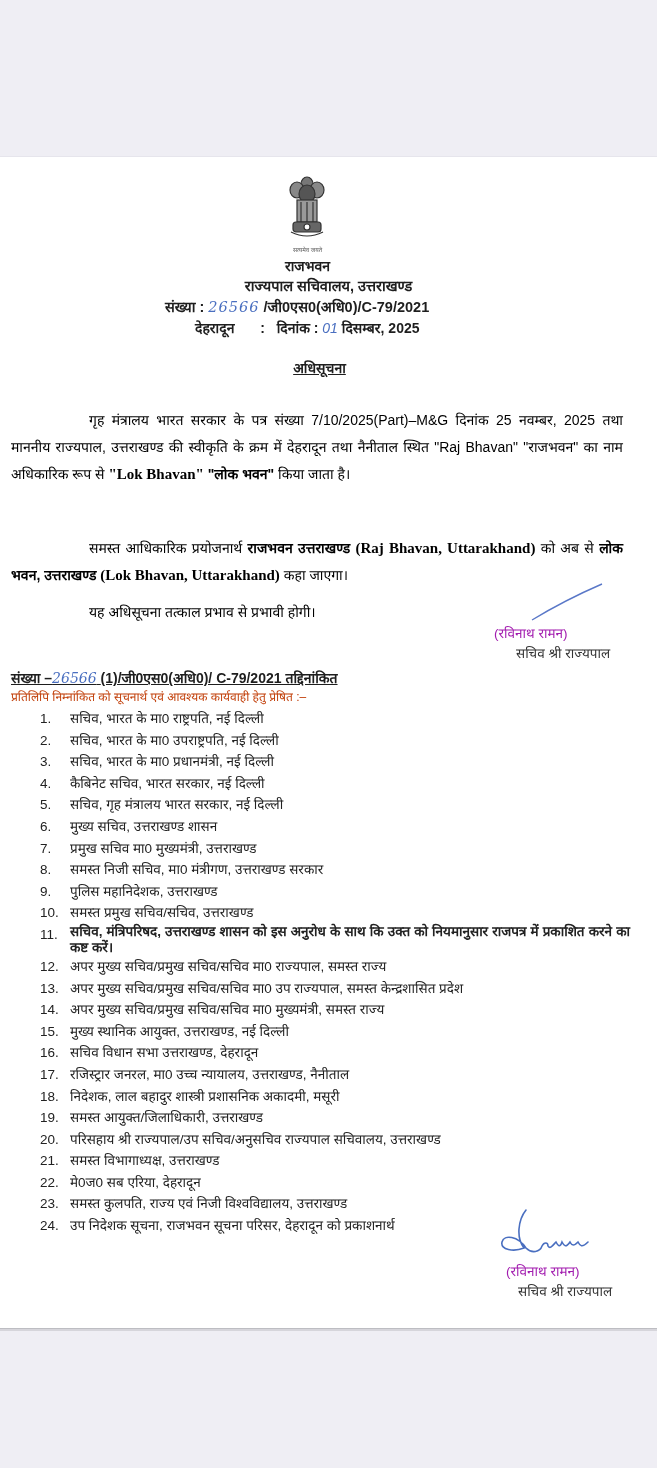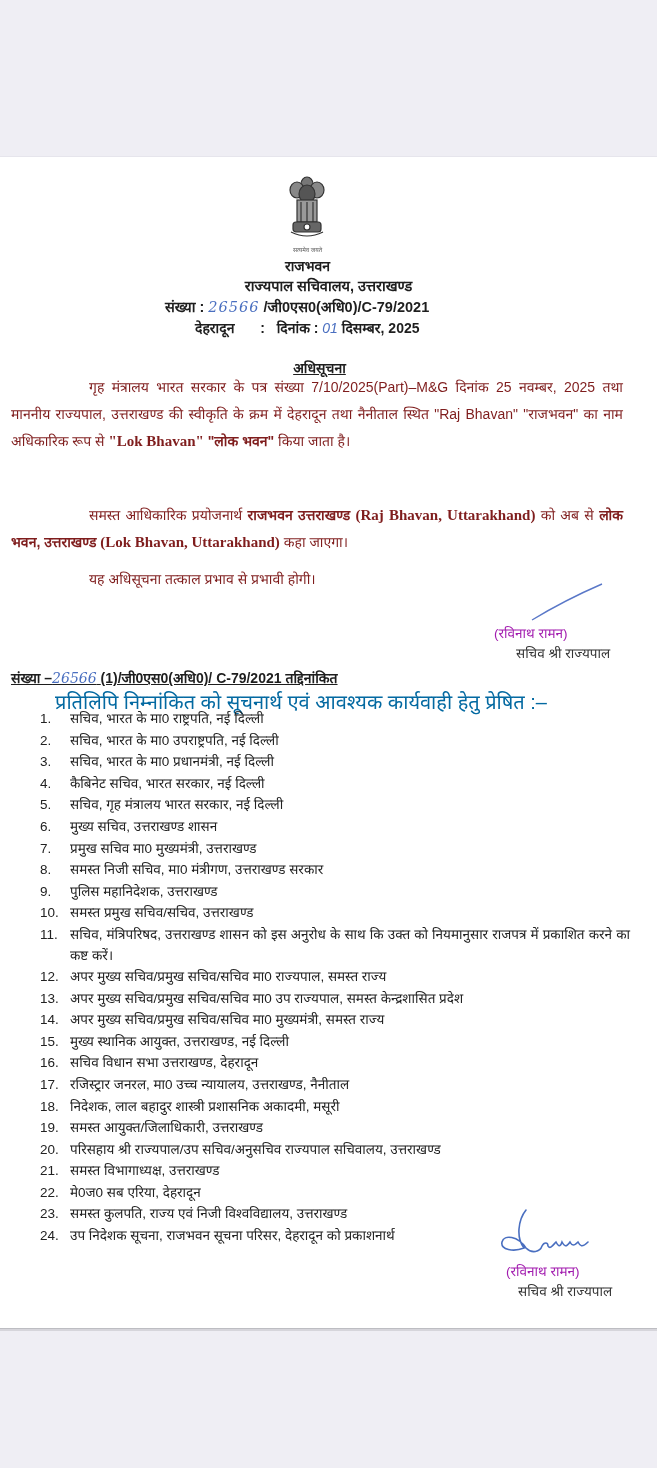--- a/index.html
+++ b/index.html
@@ -46,40 +46,41 @@
     .ink-sm { color: #4a6fc0; font-style: italic; font-weight: normal; }
     .gap { display: inline-block; width: 22px; }
 
     .title {
       top: 358px; left: 0; width: 615px; text-align: center;
       font-size: 14px; font-weight: bold; text-decoration: underline; padding-left: 12px;
     }
     .para {
       font-size: 14px;
       line-height: 27px;
-      color: #7f1d1d;
+      color: #000000;
+      margin-top: 33px;
     }
     .p1 { top: 374px; left: 11px; width: 612px; white-space: normal; text-align: justify; text-indent: 78px; }
     .p2 { top: 502px; left: 11px; width: 612px; white-space: normal; text-align: justify; text-indent: 78px; }
     .p3 { top: 566px; left: 89px; }
     b.en { font-family: "Liberation Serif", serif; font-size: 15px; }
 
     .sig-name { font-size: 13.5px; color: #a21caf; }
     .sig-desig { font-size: 13.5px; color: #333; margin-left: 24px; }
 
     .copy-hdr {
       top: 668px; left: 11px; font-size: 14px; font-weight: bold; text-decoration: underline;
     }
-    .copy-sub { top: 688px; left: 11px; font-size: 20px; color: #0369a1; margin-left: 44px; }
+    .copy-sub { top: 688px; left: 11px; font-size: 12px; color: #c2410c; }
 
     .list { position: absolute; left: 40px; top: 708px; width: 590px; }
     .li { display: flex; font-size: 13.5px; line-height: 21.6px; color: #222; }
     .li .num { width: 30px; flex: none; text-align: left; }
     .li .txt { flex: 1; }
-    .li.two .txt { white-space: normal; text-align: justify; line-height: 21px; }
+    .li.two .txt { white-space: normal; text-align: justify; line-height: 16px; font-weight: bold; }
   </style>
 </head>
 <body>
 
 <div class="page"></div>
 
 <svg class="emblem" viewBox="0 0 40 70">
   <g fill="none" stroke="#333" stroke-width="1.2">
     <ellipse cx="20" cy="12" rx="6" ry="7" fill="#777"></ellipse>
     <ellipse cx="10" cy="18" rx="7" ry="8" fill="#888"></ellipse>

